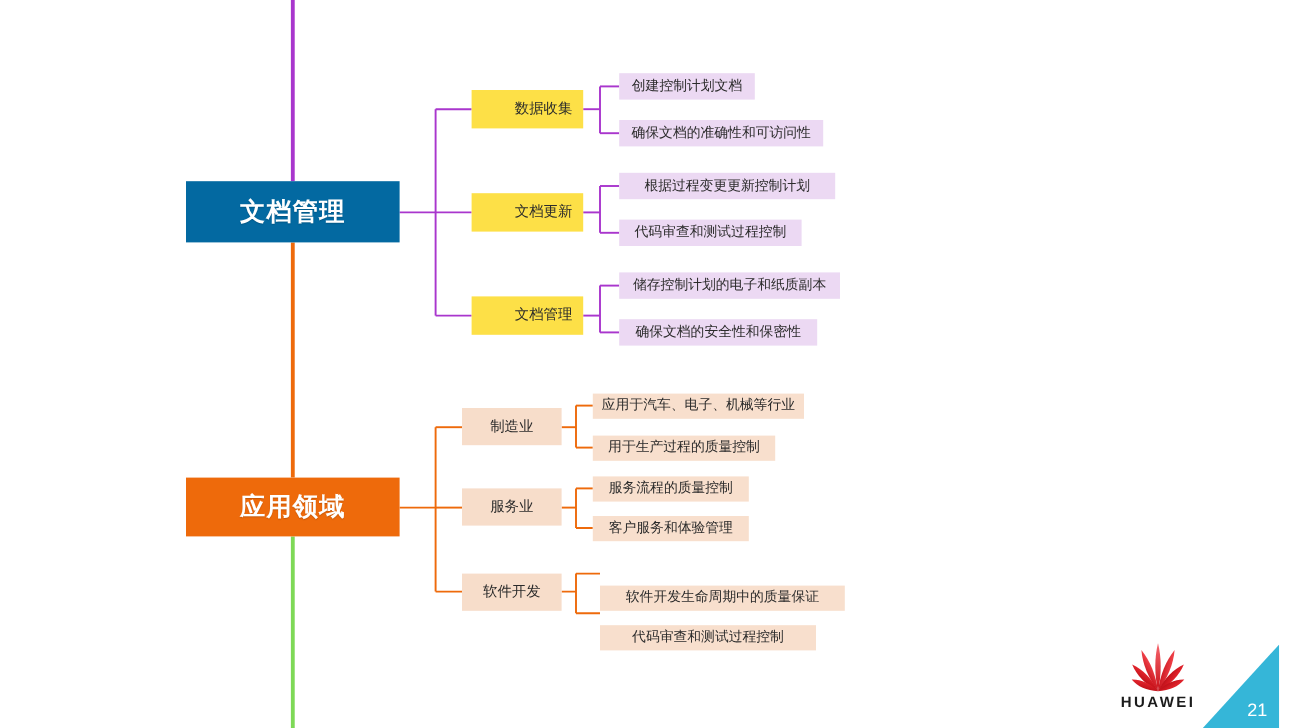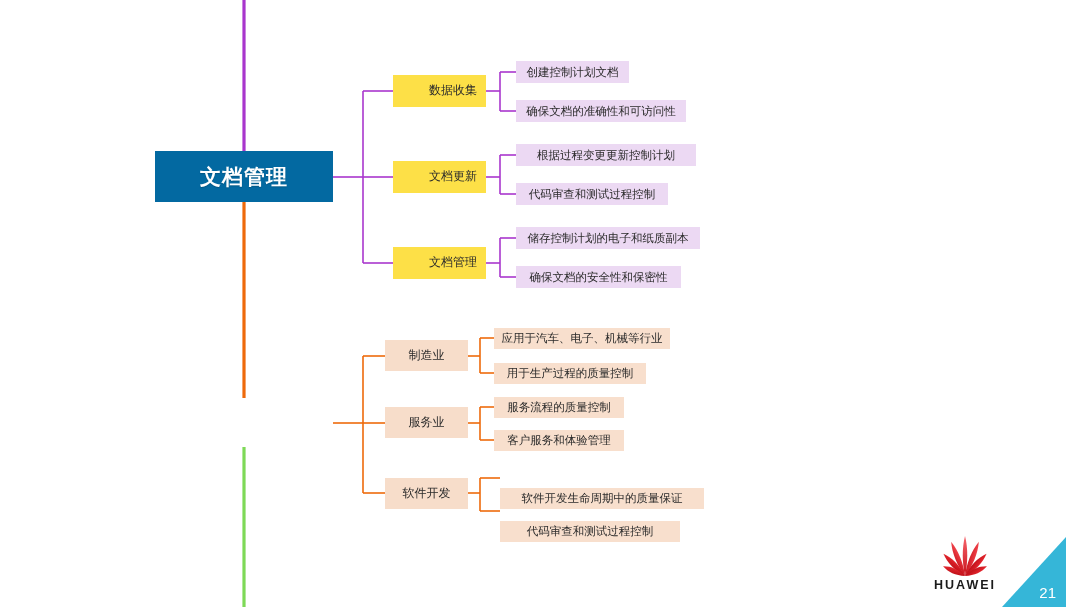--- a/index.html
+++ b/index.html
@@ -139,20 +139,21 @@
   <div class="node leaf leaf-purple" style="left:516px;top:100px;width:170px;height:22px;">确保文档的准确性和可访问性</div>
 
   <div class="node leaf leaf-purple" style="left:516px;top:144px;width:180px;height:22px;">根据过程变更更新控制计划</div>
 
   <div class="node leaf leaf-purple" style="left:516px;top:183px;width:152px;height:22px;">代码审查和测试过程控制</div>
 
   <div class="node leaf leaf-purple" style="left:516px;top:227px;width:184px;height:22px;">储存控制计划的电子和纸质副本</div>
 
   <div class="node leaf leaf-purple" style="left:516px;top:266px;width:165px;height:22px;">确保文档的安全性和保密性</div>
 
+  <div class="node root root-orange" style="left:155px;top:398px;width:178px;height:49px;">应用领域</div>
 
   <div class="node branch branch-orange" style="left:385px;top:340px;width:83px;height:31px;">制造业</div>
 
   <div class="node branch branch-orange" style="left:385px;top:407px;width:83px;height:31px;">服务业</div>
 
   <div class="node branch branch-orange" style="left:385px;top:478px;width:83px;height:31px;">软件开发</div>
 
   <div class="node leaf leaf-orange" style="left:494px;top:328px;width:176px;height:21px;">应用于汽车、电子、机械等行业</div>
 
   <div class="node leaf leaf-orange" style="left:494px;top:363px;width:152px;height:21px;">用于生产过程的质量控制</div>

